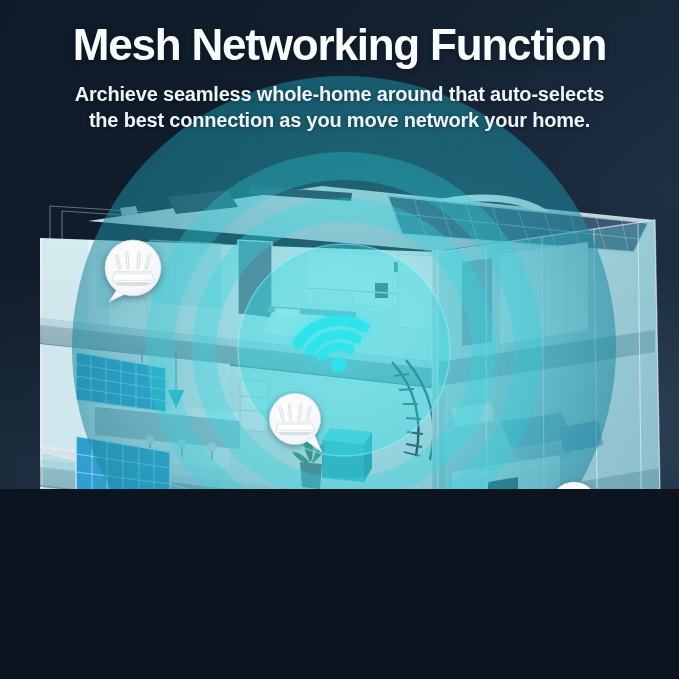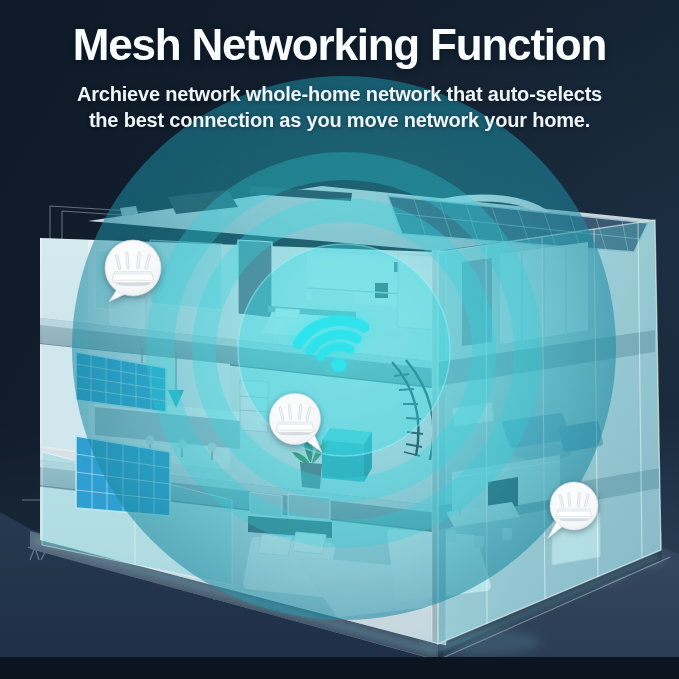--- a/index.html
+++ b/index.html
@@ -1,17 +1,17 @@
 <!DOCTYPE html>
 <html><head>
 <meta charset="utf-8">
 <style>
   html,body{margin:0;padding:0;background:#0b141f;}
   .stage{
-    position:relative;width:679px;height:657px;overflow:hidden;
+    position:relative;width:679px;height:489px;overflow:hidden;
     font-family:"Liberation Sans",sans-serif;
     background:
       radial-gradient(420px 240px at 88% 88%, rgba(125,165,200,.20), transparent 70%),
       radial-gradient(520px 300px at 6% 96%, rgba(95,130,165,.16), transparent 70%),
       radial-gradient(640px 420px at 97% 38%, rgba(62,98,134,.14), transparent 70%),
       linear-gradient(118deg,#0e1a28 0%,#13202f 52%,#1a2a3d 100%);
   }
   .stage::after{
     content:"";position:absolute;inset:0;pointer-events:none;
     background:radial-gradient(145% 145% at 50% 45%, transparent 58%, rgba(5,12,20,.45) 100%);
@@ -317,18 +317,18 @@
     <g class="bubble" transform="translate(574,506) scale(.6)">
       <polygon points="-14,30 -28,24 -44,54" fill="url(#bubbleG)" stroke="#d9dee2" stroke-width="1"></polygon>
       <circle cx="0" cy="0" r="40" fill="url(#bubbleG)" stroke="#d9dee2" stroke-width="1"></circle>
       <use href="#routerGlyph" transform="translate(0,6)"></use>
     </g>
   </svg>
 
   <div class="copy">
     <h1 class="title">Mesh Networking Function</h1>
     <p class="subtitle">
-      <span>Archieve network whole-home network that auto-selects</span>
+      <span>Archieve seamless whole-home around that auto-selects</span>
       <span>the best connection as you move network your home.</span>
     </p>
   </div>
 
 </div>
 
 </body></html>

